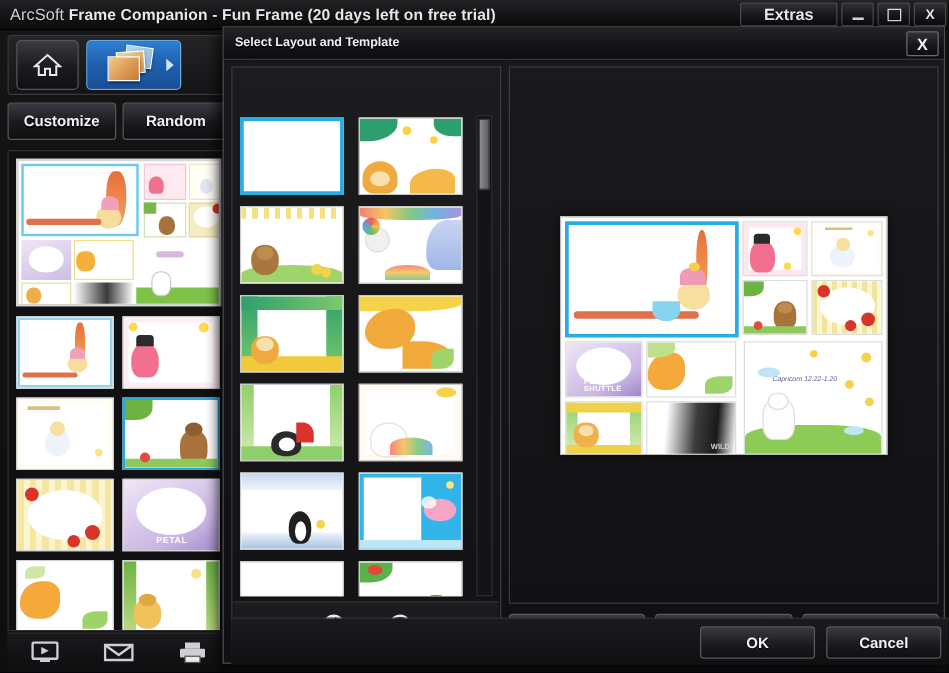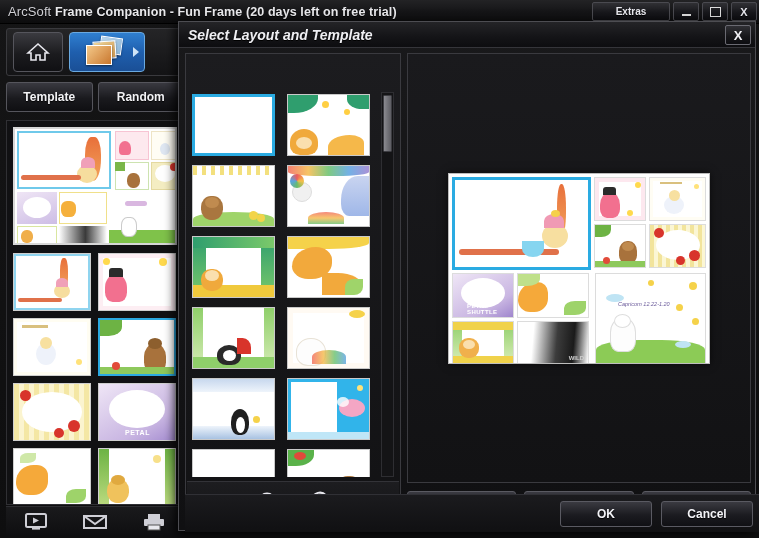--- a/index.html
+++ b/index.html
@@ -37,21 +37,21 @@
   .title-text .sub { font-weight: bold; }
   .title-btns { position: absolute; right: 2px; top: 2px; display: flex; gap: 3px; }
   .tbtn {
     height: 19px; min-width: 26px;
     background: linear-gradient(#303034, #16161a 60%, #0d0d10);
     border: 1px solid #4a4a50; border-radius: 2px;
     color: #e8e8ee; font-size: 11px; font-weight: bold;
     display: flex; align-items: center; justify-content: center;
     padding: 0 6px; text-shadow: 0 1px 0 #000;
   }
-  .tbtn.extras { min-width: 78px; font-size: 10px; }
+  .tbtn.extras { min-width: 78px; font-size: 13px; }
   .tbtn.min::after { content: ""; display: block; width: 9px; height: 2px; background: #ddd; margin-top: 7px; }
   .tbtn.max::after { content: ""; display: block; width: 9px; height: 8px; border: 1.5px solid #ddd; }
 
   
   .lt-bar {
     position: absolute; left: 6px; top: 28px; width: 178px; height: 48px;
     background: linear-gradient(#252527, #141416);
     border: 1px solid #3a3a3e; border-radius: 3px;
     display: flex; align-items: center; padding-left: 6px; gap: 6px;
   }
@@ -127,22 +127,22 @@
     border: 1px solid #4d4d52;
     box-shadow: -3px 3px 10px rgba(0,0,0,.85);
   }
   .dlg-title {
     height: 26px; width: 100%;
     background: linear-gradient(#242427 0%, #141417 60%, #0d0d10 100%);
     border-bottom: 1px solid #35353a;
     display: flex; align-items: center; position: relative;
   }
   .dlg-title span.t {
-    color: #efeff3; font-size: 14px; font-weight: bold;
-    padding-left: 9px; text-shadow: 0 1px 0 #000; font-style: italic;
+    color: #efeff3; font-size: 10px; font-weight: bold;
+    padding-left: 9px; text-shadow: 0 1px 0 #000;
   }
   .dlg-close {
     position: absolute; right: 4px; top: 3px; width: 26px; height: 20px;
     background: linear-gradient(#303035, #161619 60%, #0d0d11);
     border: 1px solid #6a6a72; border-radius: 2px;
     color: #f1f1f5; font-size: 13px; font-weight: bold;
     display: flex; align-items: center; justify-content: center;
   }
   .dlg-body { position: absolute; left: 0; top: 26px; width: 578px; height: 484px; }
 
@@ -273,21 +273,21 @@
         <div class="mini-photos">
           <i class="mp1"></i>
             <i class="mp2"></i>
             <i class="mp3"></i>
         </div>
         <div class="arrow"></div>
       </div>
     </div>
 
     <div class="cust-row">
-      <div class="cust-btn">Template</div>
+      <div class="cust-btn">Customize</div>
       <div class="cust-btn">Random</div>
     </div>
 
     <div class="left-list">
 
       <div class="big-thumb">
         <div class="art">
           <div style="position:absolute;left:2px;top:2px;width:94px;height:58px;background:#fff;border:2px solid #6fc9ea;"></div>
           <div style="position:absolute;left:70px;top:8px;width:16px;height:44px;background:linear-gradient(#e86f3a,#f2a35a);border-radius:40% 40% 50% 50%;"></div>
           <div style="position:absolute;left:62px;top:36px;width:20px;height:18px;background:#f6dd9e;border-radius:50%;"></div>

